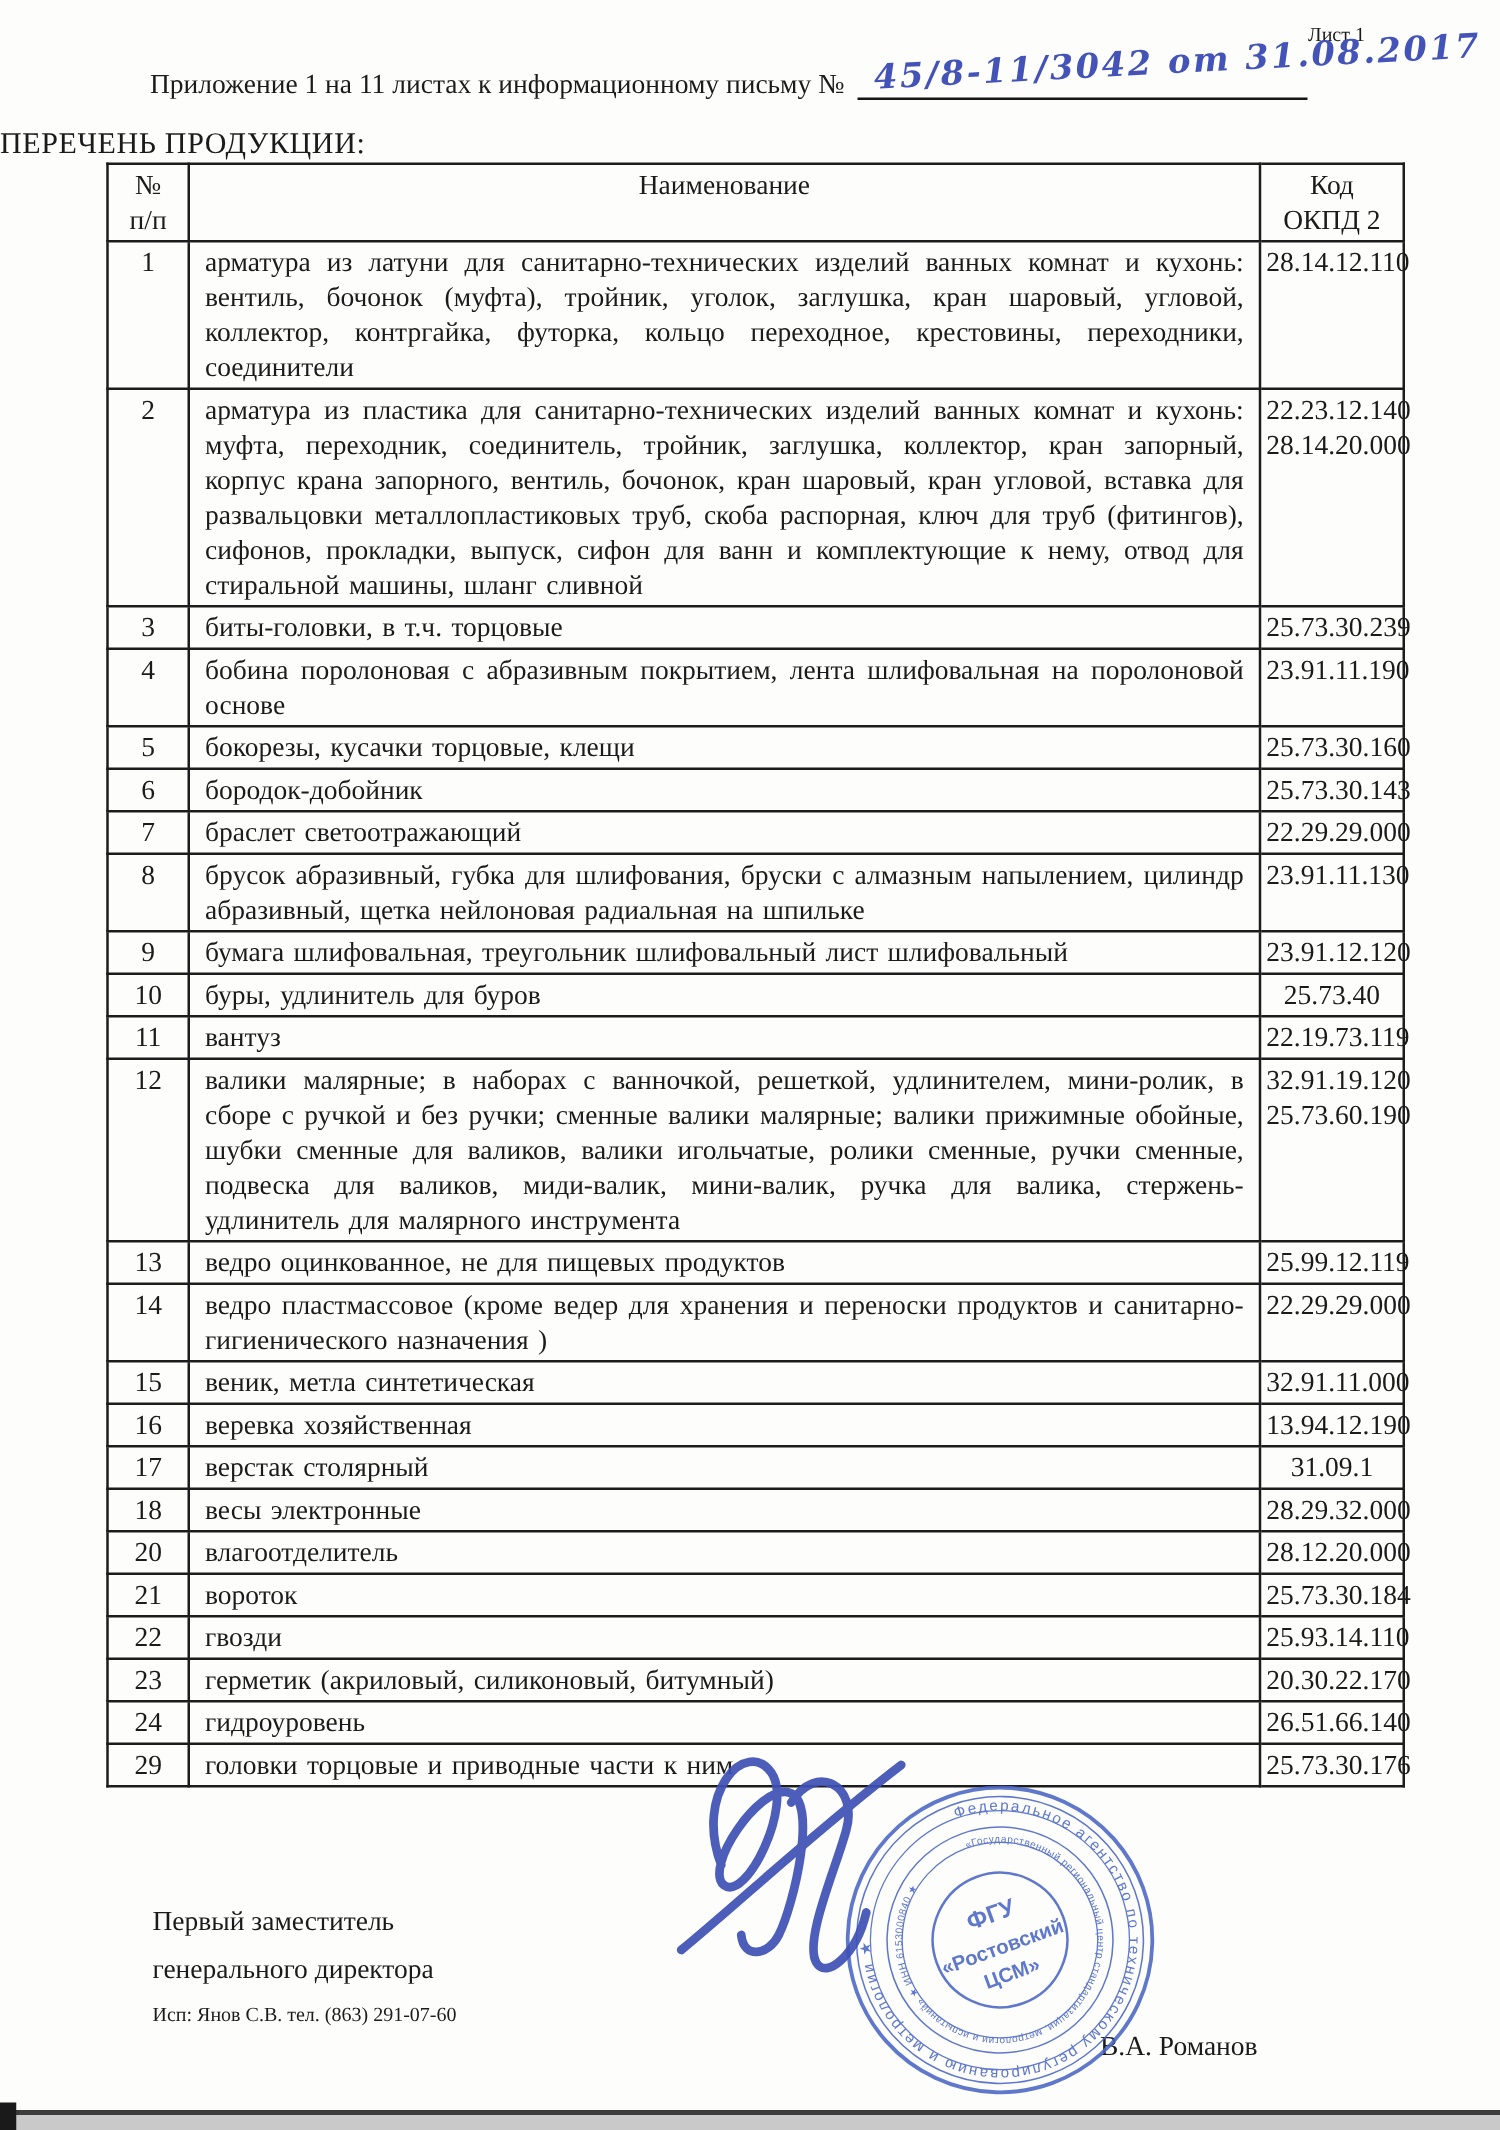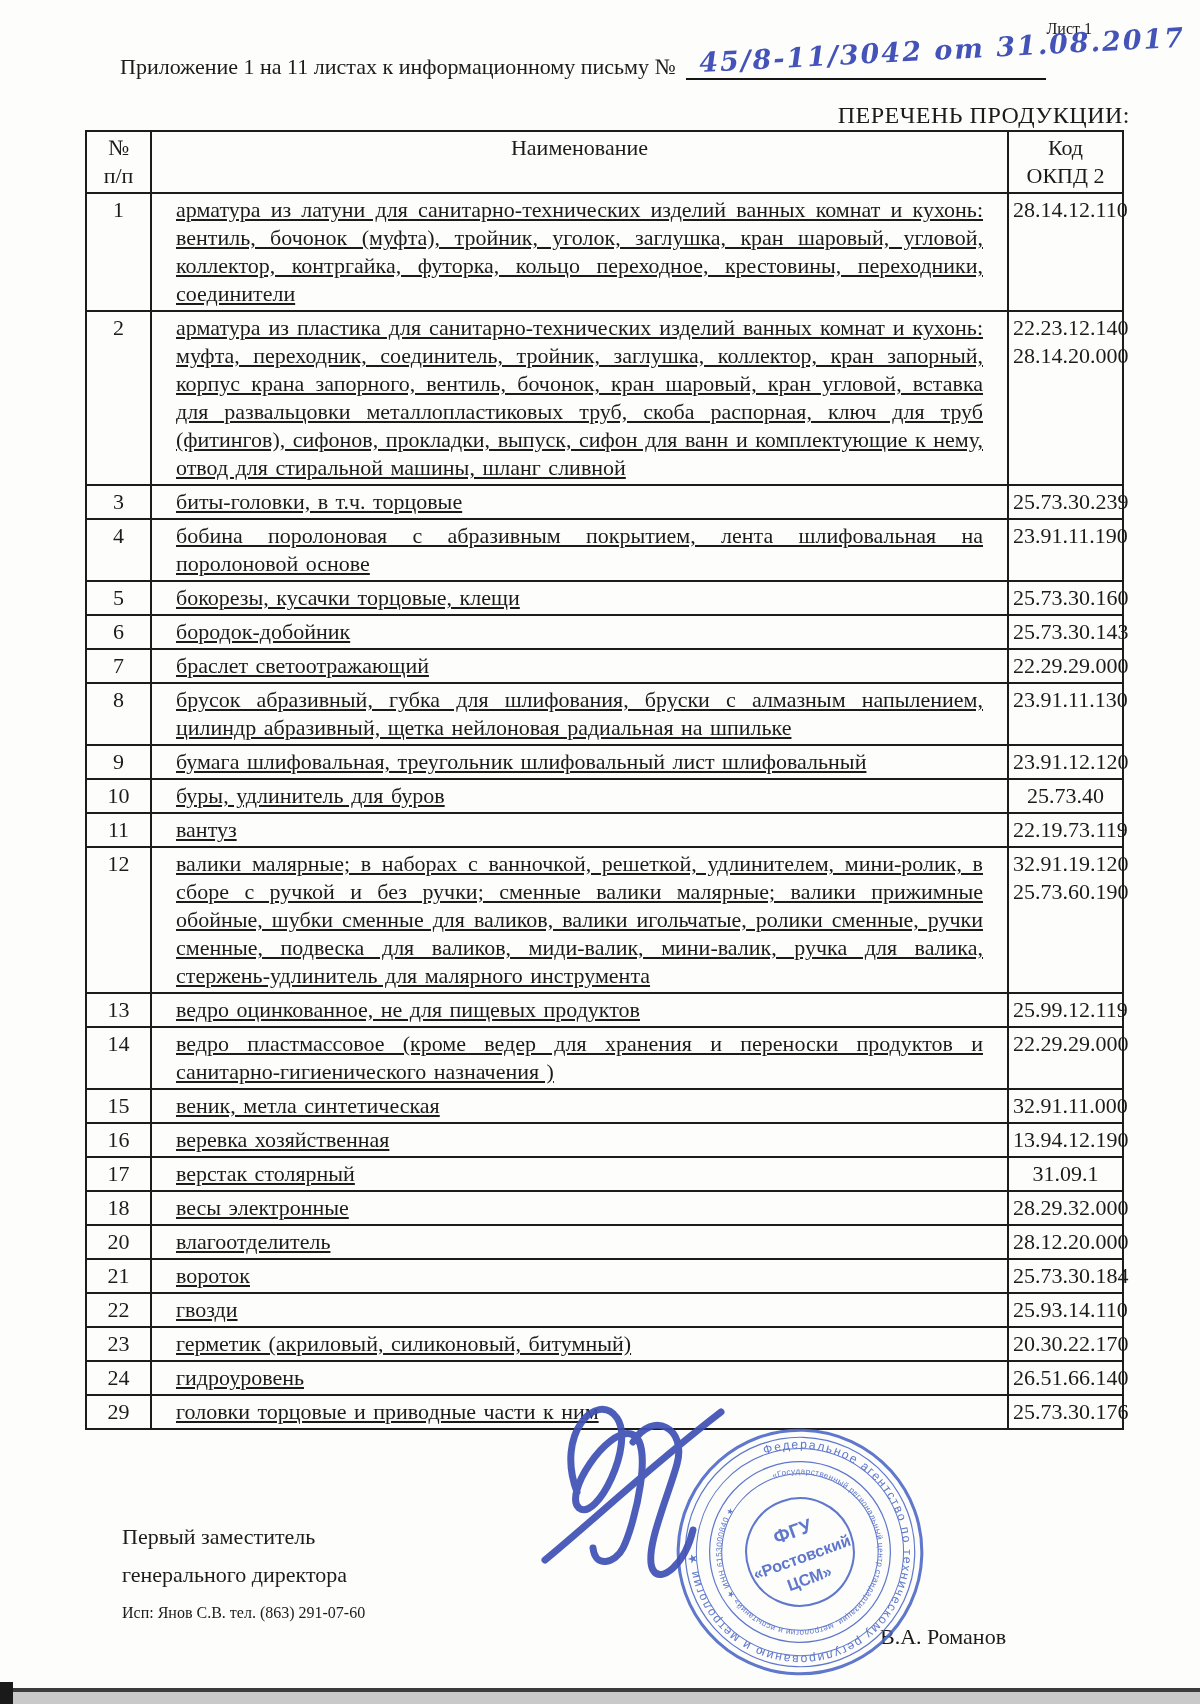--- a/index.html
+++ b/index.html
@@ -20,37 +20,37 @@
     display:inline-block;width:360px;height:30px;margin-left:10px;
     border-bottom:2px solid #151515;position:relative;vertical-align:bottom;
   }
   .handwriting{
     position:absolute;left:14px;bottom:0px;white-space:nowrap;
     font-family:"DejaVu Serif",serif;font-style:italic;font-weight:700;
     font-size:27px;letter-spacing:2px;color:#4453b8;
     transform:rotate(-3deg);transform-origin:left bottom;
   }
   .doc-title{
-    position:absolute;top:102px;left:0;width:1130px;text-align:right;
+    position:absolute;top:102px;left:0;width:1130px;text-align:left;
     font-size:24px;letter-spacing:0.5px;
   }
   table.products{
     position:absolute;left:85px;top:130px;width:1037px;
     border-collapse:collapse;table-layout:fixed;
     font-size:22px;
   }
   table.products col.c1{width:65px;}
   table.products col.c2{width:857px;}
   table.products col.c3{width:115px;}
   table.products th,table.products td{
     border:2px solid #1c1c1c;line-height:28px;vertical-align:top;
   }
   table.products th{font-weight:normal;text-align:center;padding:2px 4px;}
   td.c-num{text-align:center;padding:2px 4px;}
-  td.c-name{text-align:justify;padding:2px 24px;word-spacing:2px;text-decoration:underline;}
+  td.c-name{text-align:justify;padding:2px 12px;word-spacing:2px;}
   td.c-code{text-align:center;padding:2px 4px;white-space:pre-line;}
   .footer-text{position:absolute;font-size:22px;}
   .pos1{left:122px;top:1524px;}
   .pos2{left:122px;top:1562px;}
   .signer{left:880px;top:1624px;}
   .executor{left:122px;top:1604px;font-size:16px;}
   .stamp{
     position:absolute;left:668px;top:1420px;width:264px;height:264px;
     opacity:0.88;
   }

